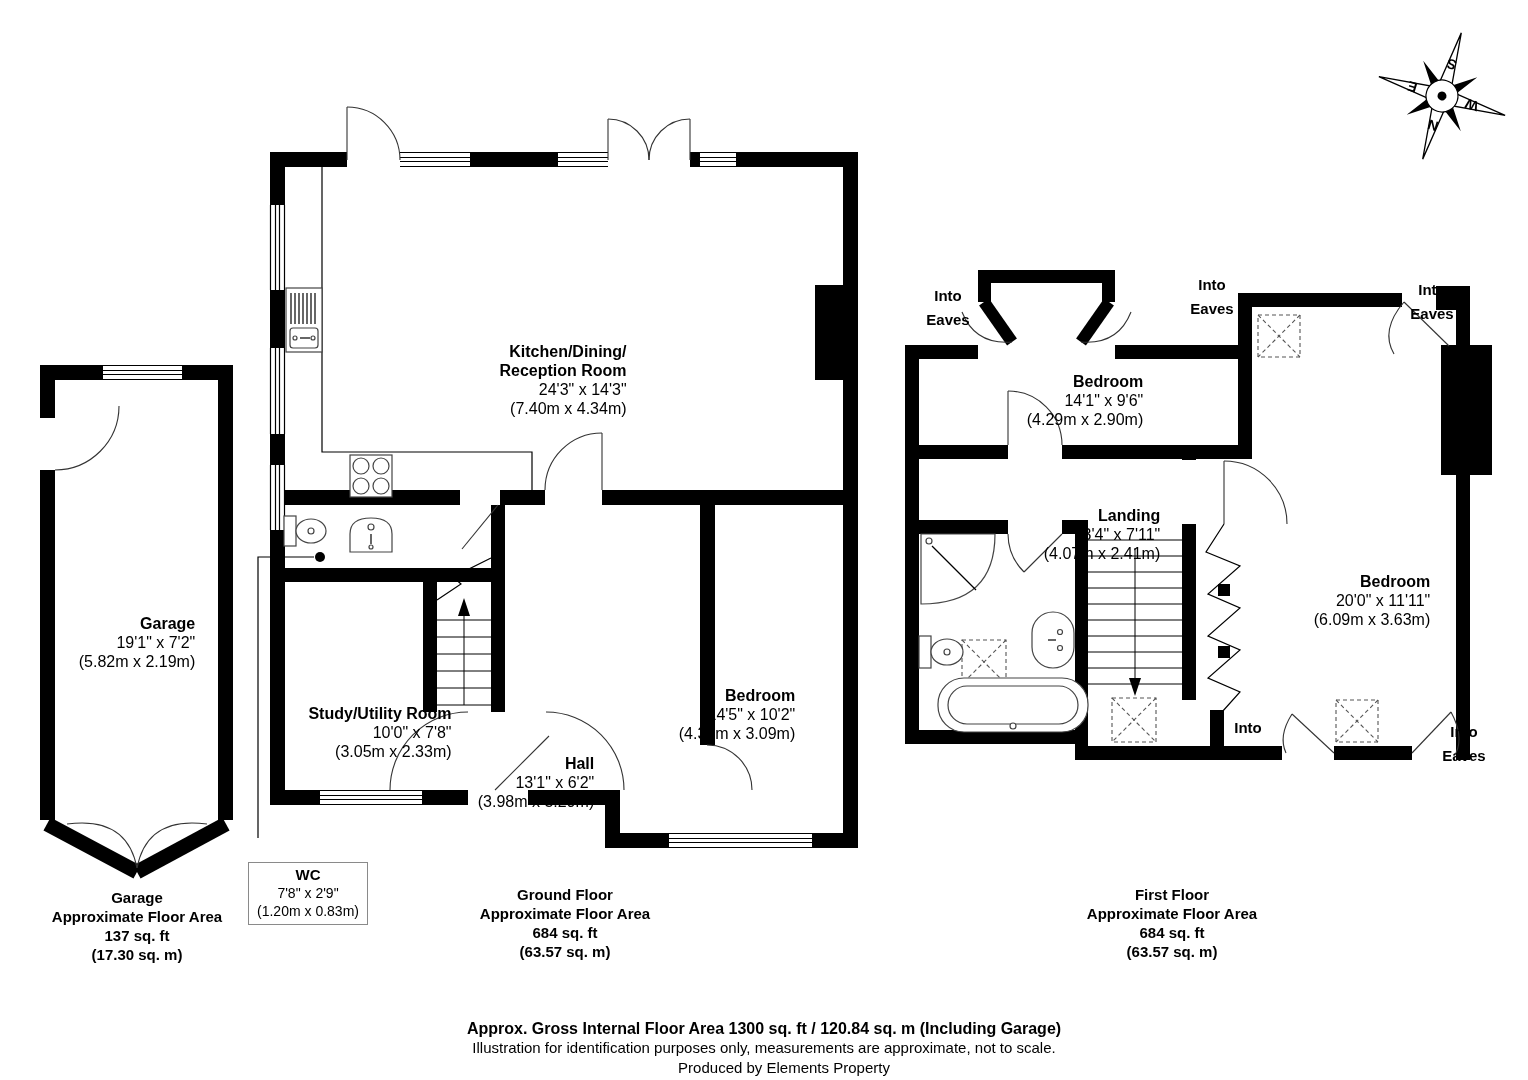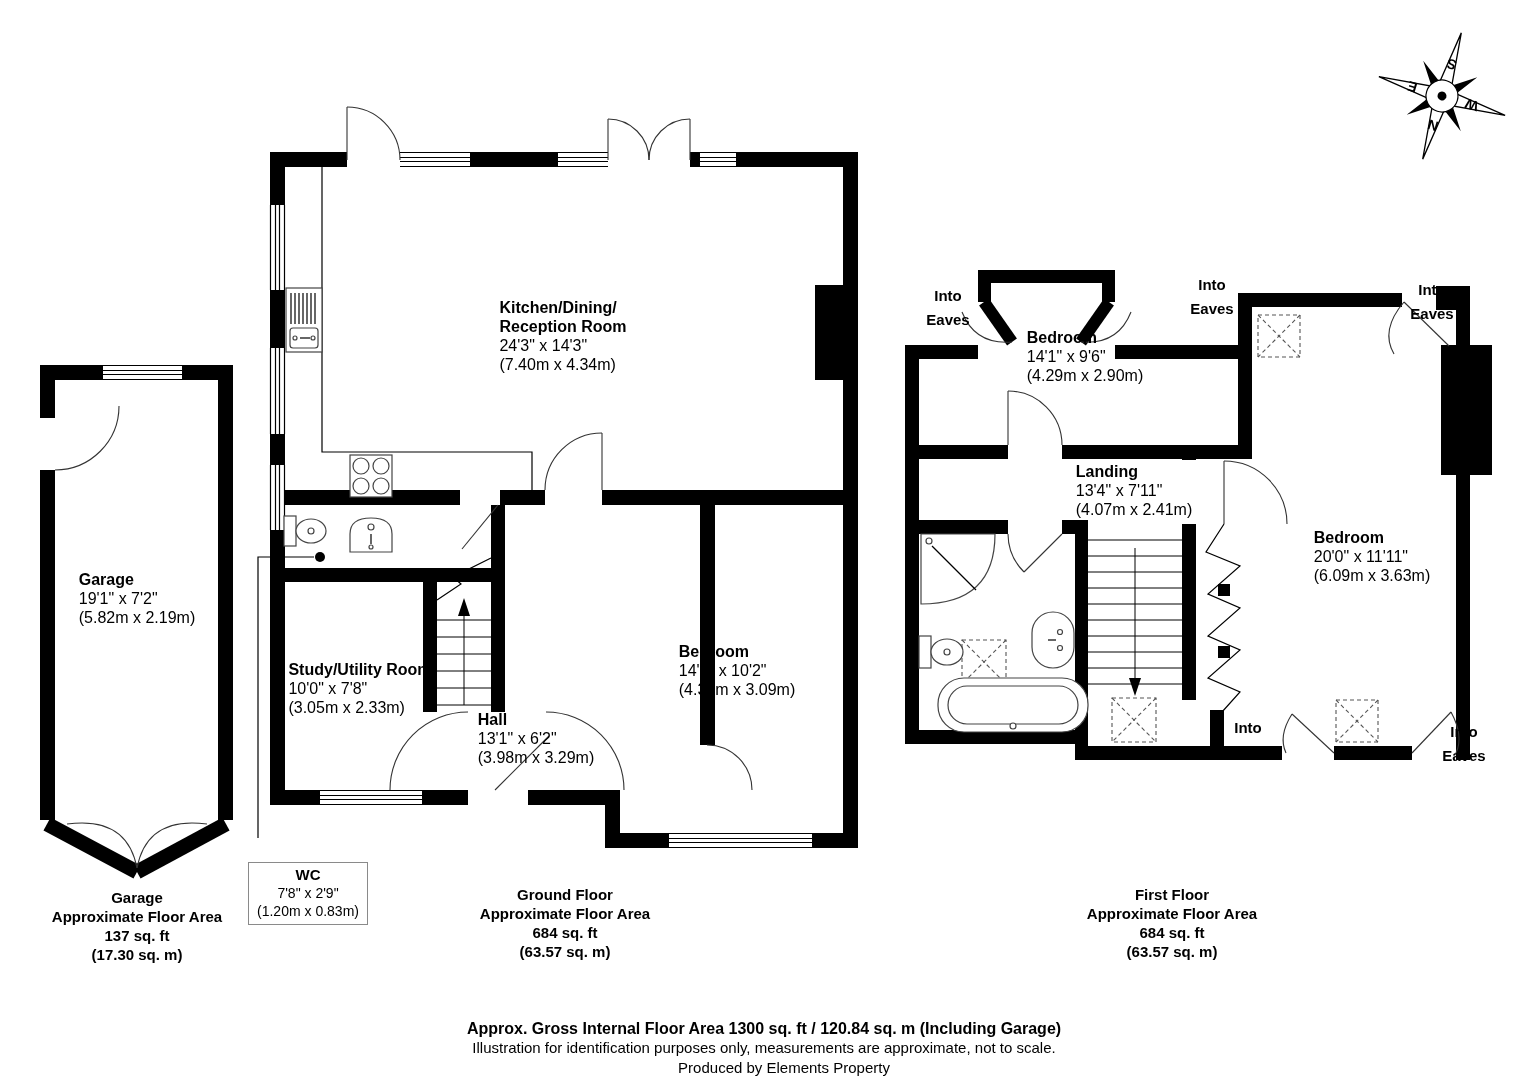--- a/index.html
+++ b/index.html
@@ -1,20 +1,20 @@
 <!DOCTYPE html>
 <html><head>
 <meta charset="utf-8">
 <style>
   html,body{margin:0;padding:0;background:#ffffff;}
   #stage{position:relative;width:1528px;height:1080px;background:#fff;overflow:hidden;
          font-family:"Liberation Sans",sans-serif;color:#000;}
   svg{position:absolute;left:0;top:0;}
-  .rlabel{position:absolute;transform:translateX(-50%);text-align:left;
-          font-size:16px;line-height:19px;white-space:nowrap;}
+  .rlabel{position:absolute;transform:translateX(-50%);text-align:right;
+          font-size:16px;line-height:19px;white-space:nowrap;margin-top:44px;}
   .rlabel .nm{font-weight:bold;}
   .eaves{position:absolute;transform:translateX(-50%);text-align:center;
          font-weight:bold;font-size:15px;line-height:24px;white-space:nowrap;}
   .area{position:absolute;transform:translateX(-50%);text-align:center;
         font-weight:bold;font-size:15px;line-height:19px;white-space:nowrap;}
   .wcbox{position:absolute;left:248px;top:836px;width:118px;border:1px solid #8a8a8a;
          background:#fff;text-align:center;font-size:14px;line-height:18px;padding:3px 0 4px 0;margin-top:26px;}
   .wcbox .nm{font-weight:bold;font-size:15px;}
   .f1{position:absolute;left:764px;top:1020px;transform:translateX(-50%);
       font-weight:bold;font-size:16px;white-space:nowrap;}
@@ -372,21 +372,21 @@
     <div>24'3" x 14'3"</div>
     <div>(7.40m x 4.34m)</div>
   </div>
 
   <div class="rlabel" style="left:137px;top:570px">
     <div class="nm">Garage</div>
     <div>19'1" x 7'2"</div>
     <div>(5.82m x 2.19m)</div>
   </div>
 
-  <div class="rlabel" style="left:360px;top:660px">
+  <div class="rlabel" style="left:380px;top:660px">
     <div class="nm">Study/Utility Room</div>
     <div>10'0" x 7'8"</div>
     <div>(3.05m x 2.33m)</div>
   </div>
 
   <div class="rlabel" style="left:536px;top:710px">
     <div class="nm">Hall</div>
     <div>13'1" x 6'2"</div>
     <div>(3.98m x 3.29m)</div>
   </div>
@@ -396,21 +396,21 @@
     <div>14'5" x 10'2"</div>
     <div>(4.39m x 3.09m)</div>
   </div>
 
   <div class="rlabel" style="left:1085px;top:328px">
     <div class="nm">Bedroom</div>
     <div>14'1" x 9'6"</div>
     <div>(4.29m x 2.90m)</div>
   </div>
 
-  <div class="rlabel" style="left:1134px;top:462px">
+  <div class="rlabel" style="left:1102px;top:462px">
     <div class="nm">Landing</div>
     <div>13'4" x 7'11"</div>
     <div>(4.07m x 2.41m)</div>
   </div>
 
 
   <div class="rlabel" style="left:1372px;top:528px">
     <div class="nm">Bedroom</div>
     <div>20'0" x 11'11"</div>
     <div>(6.09m x 3.63m)</div>

